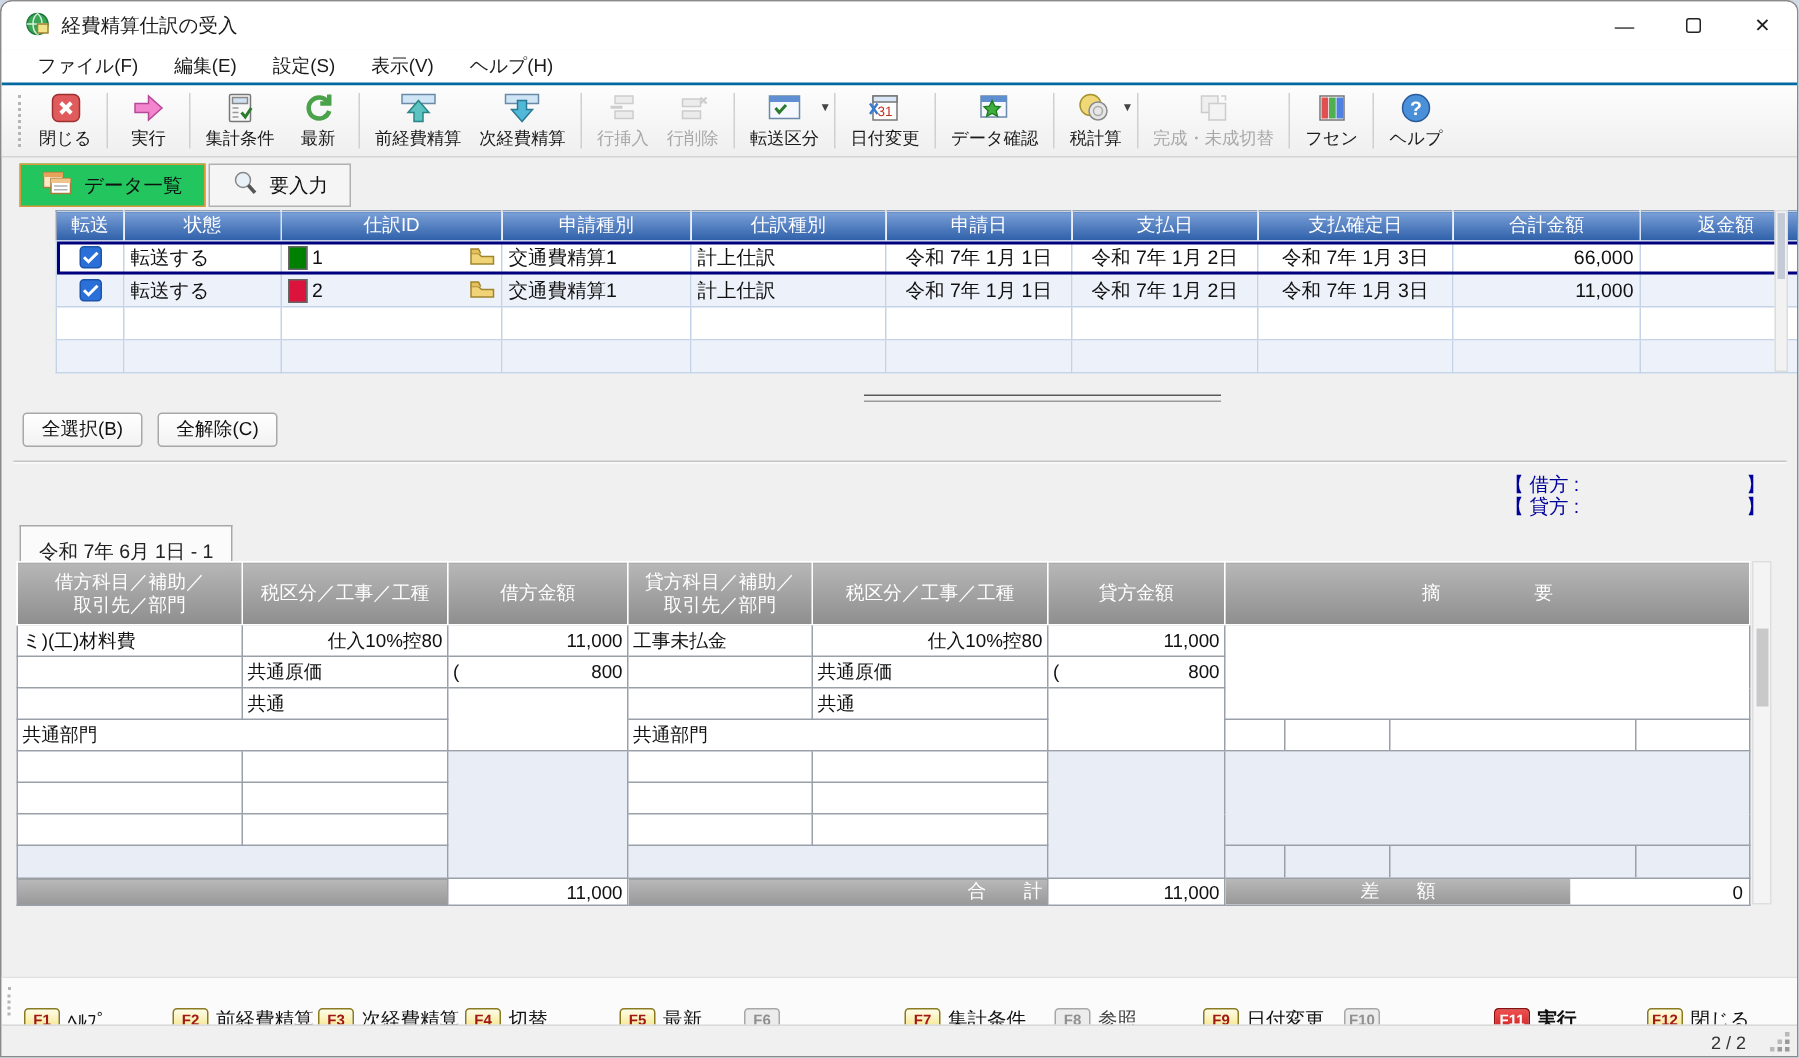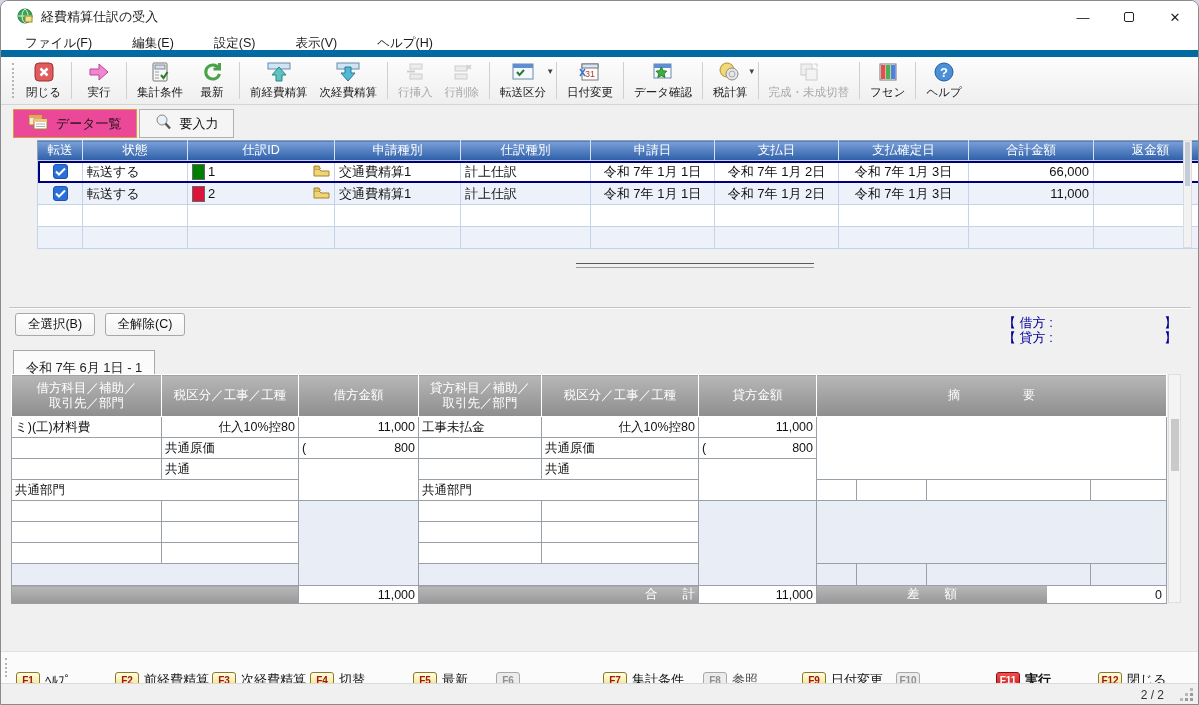--- a/index.html
+++ b/index.html
@@ -12,42 +12,42 @@
   .titlebar { position:absolute; left:0; top:0; width:100%; height:32px; background:#ffffff;
               display:flex; align-items:center; padding-left:16px; }
   .titlebar .app-title { margin-left:8px; font-size:13px; color:#1a1a1a; }
   .win-controls { position:absolute; right:0; top:0; height:32px; display:flex; }
   .win-btn { width:46px; height:32px; display:flex; align-items:center; justify-content:center;
              font-size:13px; color:#222; cursor:default; }
   .max-glyph { width:10px; height:10px; border:1px solid #222; border-radius:2px; display:inline-block; }
 
   
   .menubar { position:absolute; left:0; top:32px; width:100%; height:24px; background:#ffffff;
-             border-bottom:7px solid #0369a1; display:flex; align-items:flex-start; gap:16px; padding-left:12px; }
+             border-bottom:2px solid #0369a1; display:flex; align-items:center; gap:0; padding-left:12px; }
   .menu-item { padding:2px 12px; font-size:12.5px; color:#1a1a1a; }
 
   
   .toolbar { position:absolute; left:0; top:56px; width:100%; height:48px;
              background:linear-gradient(#fdfdfd,#efefef); border-bottom:1px solid #d5d5d5;
              display:flex; align-items:stretch; padding-left:8px; }
   .tb-grip { width:5px; margin:6px 3px; border-left:2px dotted #b5b5b5; }
   .tb-sep { width:1px; background:#d0d0d0; margin:5px 4px; }
   .tb-btn { position:relative; min-width:46px; padding:3px 6px 2px; display:flex; flex-direction:column;
             align-items:center; justify-content:flex-start; gap:1px; }
   .tb-btn .tbicon { height:24px; display:flex; align-items:center; justify-content:center; }
   .tb-btn .tb-label { font-size:11.5px; white-space:nowrap; color:#1a1a1a; }
   .tb-btn.disabled .tb-label { color:#a8a8a8; }
   .tb-btn.disabled .tbicon { opacity:.45; filter:grayscale(1); }
   .tb-drop { font-size:8px; color:#444; align-self:flex-start; position:absolute; right:-2px; top:10px; }
 
   
   .view-tabs { position:absolute; left:12px; top:108px; display:flex; }
   .vtab { height:29px; display:flex; align-items:center; gap:8px; padding:0 14px; font-size:13px;
           border:1px solid #b0b0b0; background:#f5f5f5; }
-  .vtab.active { background:#ec4899; border:1px solid #d89a3d; }
+  .vtab.active { background:#22c55e; border:1px solid #d89a3d; }
   .vtab + .vtab { margin-left:2px; }
 
   
   table { border-collapse:collapse; table-layout:fixed; }
   .upper-table { position:absolute; left:10px; top:139px; width:1170px; background:#fff;
                  border:1px solid #8fa0b8;margin-left:26px; }
   .upper-table th { height:20px; font-weight:normal; font-size:12.5px; color:#ffffff;
                     background:linear-gradient(#7aa0d8,#2e5fa8); border-right:1px solid #d7e2f2;
                     text-align:center; overflow:hidden; white-space:nowrap; }
   .upper-table td { height:22px; border:1px solid #c5d3e8; font-size:13px; padding:0 4px;
@@ -65,21 +65,21 @@
   .upper-scroll { position:absolute; left:1182px; top:139px; width:9px; height:108px; background:#f2f2f2;
                   border:1px solid #dcdcdc; }
   .upper-scroll .thumb { position:absolute; left:1px; top:1px; width:5px; height:44px; background:#c4cbd6; }
 
   
   .splitter { position:absolute; left:575px; top:262px; width:238px; height:6px; }
   .splitter .l1 { height:1px; background:#5a5a5a; margin-bottom:3px; }
   .splitter .l2 { height:1px; background:#9a9a9a; }
   .select-buttons { position:absolute; left:14px; top:274px; display:flex; gap:10px; }
   .sbtn { min-width:80px; height:23px; background:linear-gradient(#ffffff,#f2f2f2); border:1px solid #a8a8a8;
-          border-radius:3px; font-size:12.5px; display:flex; align-items:center; justify-content:center;margin-top:38px; }
+          border-radius:3px; font-size:12.5px; display:flex; align-items:center; justify-content:center; }
   .divider { position:absolute; left:8px; top:306px; width:1182px; height:2px;
              border-top:1px solid #c3c3c3; border-bottom:1px solid #fbfbfb; }
   .side-summary { position:absolute; left:1002px; top:314px; width:174px; color:#00009a; font-size:13px;
                   line-height:15px; }
   .side-line { display:flex; justify-content:space-between; }
 
   
   .entry-tabs { position:absolute; left:12px; top:349px; display:flex; }
   .etab { height:36px; padding:0 12px; display:flex; align-items:center; font-size:13px;
           border:1px solid #a8a8a8; background:#ececec; color:#222; }

